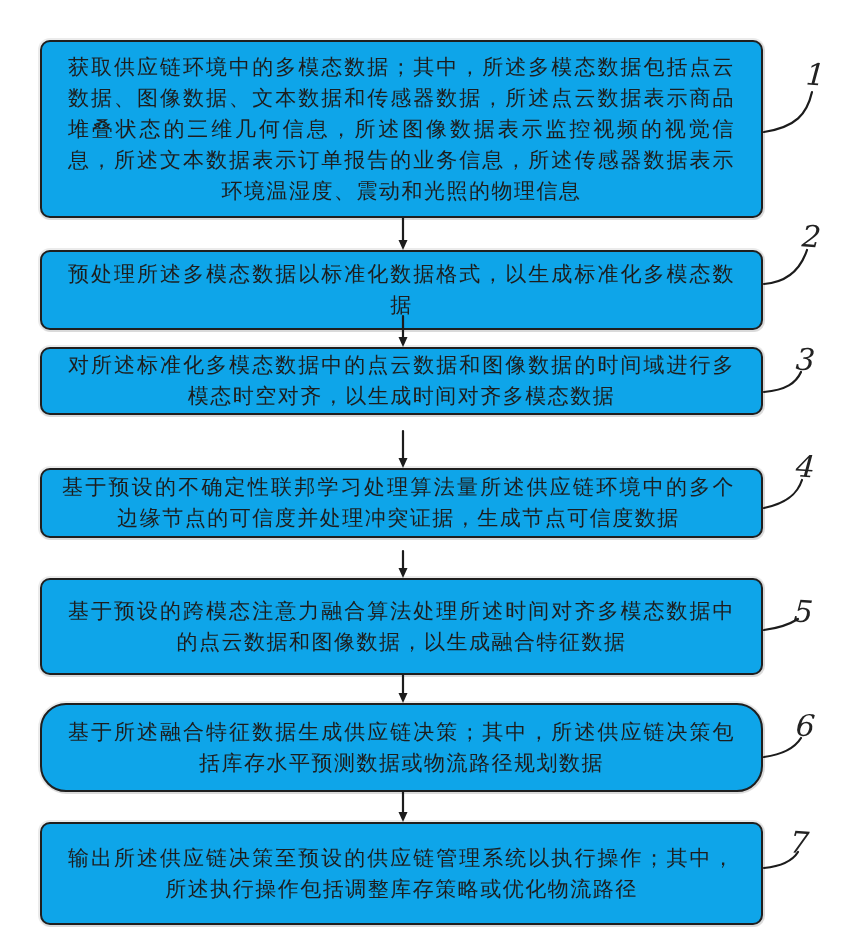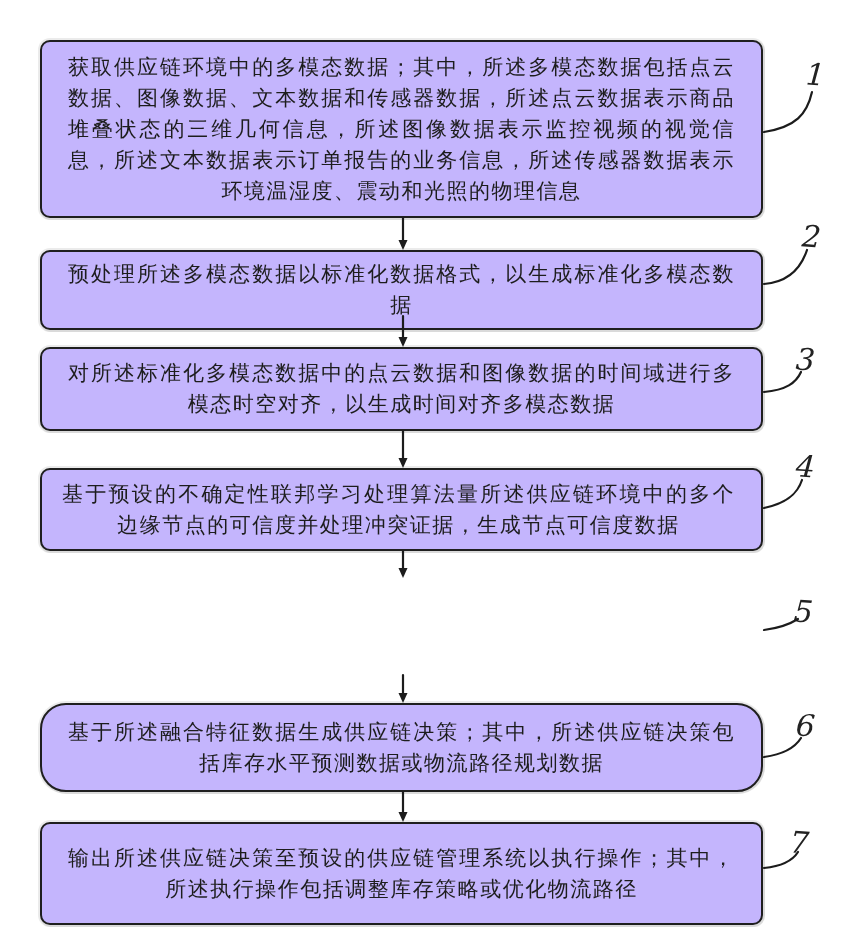--- a/index.html
+++ b/index.html
@@ -15,41 +15,41 @@
     font-family: "Liberation Serif", "DejaVu Serif", serif;
     overflow: hidden;
   }
   .flow-box {
     position: absolute;
     left: 40px;
     width: 723px;
     box-sizing: border-box;
     border: 2.5px solid #1f1f1f;
     border-radius: 10px;
-    background: #c4b5fd;
+    background: #0ea5e9;
     box-shadow: 0 0 0 2px rgba(130,130,130,0.16), 1px 1px 0 1px rgba(90,90,90,0.12);
     display: flex;
     align-items: center;
     justify-content: center;
     padding: 6px 26px;
   }
   .flow-text {
     width: 100%;
     color: #1d1d1d;
     font-size: 21px;
     line-height: 31px;
     letter-spacing: 1.5px;
     text-align: justify;
     text-align-last: center;
     text-justify: inter-ideograph;
   }
   .box-1 { top: 40px;  height: 178px; }
   .box-2 { top: 250px; height: 80px;  }
-  .box-3 { top: 347px; height: 84px;  }
-  .box-4 { top: 468px; height: 83px; padding-left: 20px;  }
+  .box-3 { top: 347px; height: 68px;  }
+  .box-4 { top: 468px; height: 70px; padding-left: 20px;  }
   .box-5 { top: 578px; height: 97px;  }
   .box-6 { top: 703px; height: 89px; border-radius: 26px;  }
   .box-7 { top: 822px; height: 103px;  }
 
   .step-number {
     position: absolute;
     color: #222;
     font-family: "DejaVu Serif", "Liberation Serif", serif;
     font-style: italic;
     font-size: 30px;
@@ -86,20 +86,23 @@
     <div class="flow-text">获取供应链环境中的多模态数据；其中，所述多模态数据包括点云数据、图像数据、文本数据和传感器数据，所述点云数据表示商品堆叠状态的三维几何信息，所述图像数据表示监控视频的视觉信息，所述文本数据表示订单报告的业务信息，所述传感器数据表示环境温湿度、震动和光照的物理信息</div>
   </div>
   <div class="flow-box box-2">
     <div class="flow-text">预处理所述多模态数据以标准化数据格式，以生成标准化多模态数据</div>
   </div>
   <div class="flow-box box-3">
     <div class="flow-text">对所述标准化多模态数据中的点云数据和图像数据的时间域进行多模态时空对齐，以生成时间对齐多模态数据</div>
   </div>
   <div class="flow-box box-4">
     <div class="flow-text">基于预设的不确定性联邦学习处理算法量所述供应链环境中的多个边缘节点的可信度并处理冲突证据，生成节点可信度数据</div>
+  </div>
+  <div class="flow-box box-5">
+    <div class="flow-text">基于预设的跨模态注意力融合算法处理所述时间对齐多模态数据中的点云数据和图像数据，以生成融合特征数据</div>
   </div>
   <div class="flow-box box-6">
     <div class="flow-text">基于所述融合特征数据生成供应链决策；其中，所述供应链决策包括库存水平预测数据或物流路径规划数据</div>
   </div>
   <div class="flow-box box-7">
     <div class="flow-text">输出所述供应链决策至预设的供应链管理系统以执行操作；其中，所述执行操作包括调整库存策略或优化物流路径</div>
   </div>
 
   <div class="step-number num-1">1</div>
   <div class="step-number num-2">2</div>

